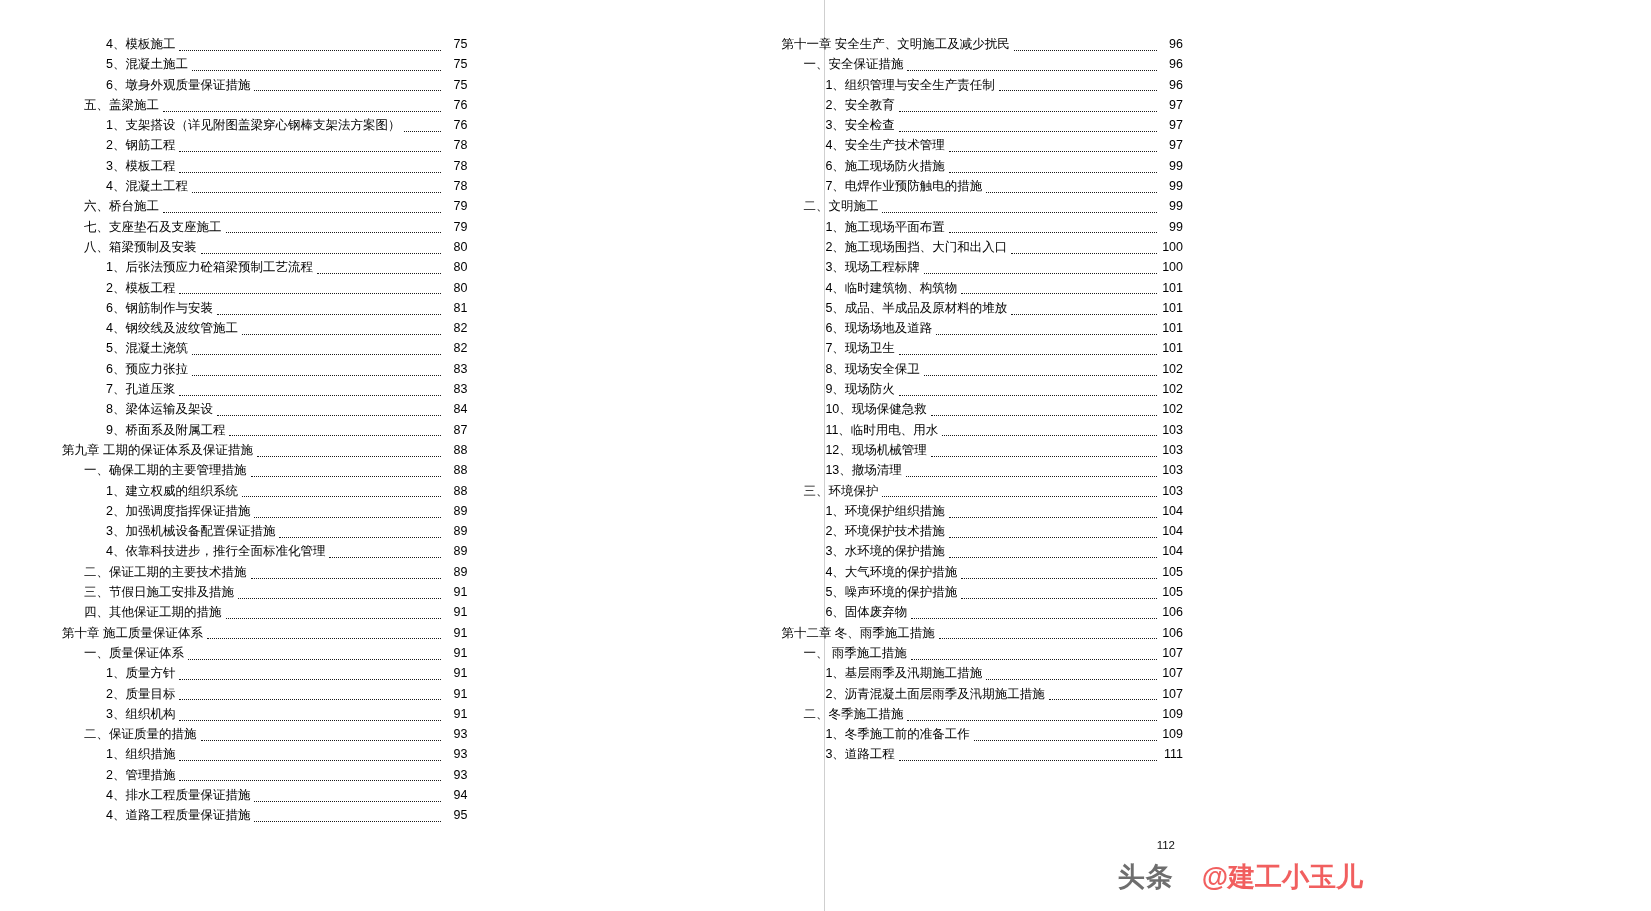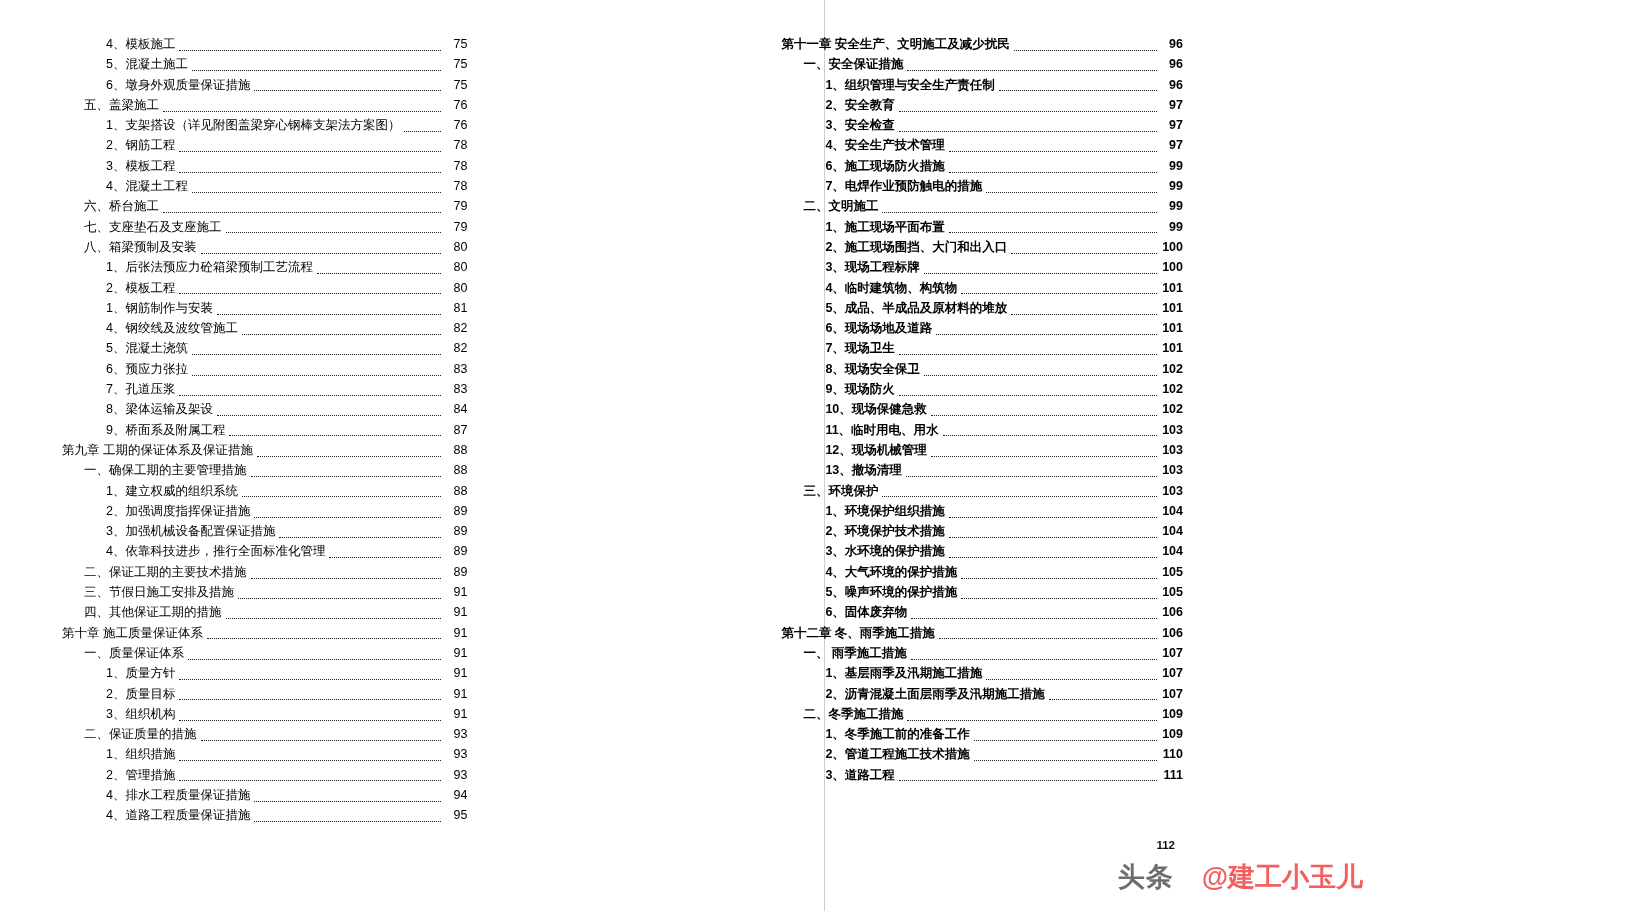--- a/index.html
+++ b/index.html
@@ -37,21 +37,20 @@
   }
   .col-left {
     width: 824px;
     padding-left: 62px;
     padding-right: 222px;
   }
   .col-right {
     width: 827px;
     padding-left: 92px;
     padding-right: 200px;
-    font-weight: bold;
   }
   .toc-list {
     list-style: none;
     margin: 0;
     padding: 0;
   }
   .toc-row {
     display: flex;
     align-items: flex-end;
     font-size: 12.5px;
@@ -181,21 +180,21 @@
           <span class="toc-label">1、后张法预应力砼箱梁预制工艺流程</span>
           <span class="toc-dots"></span>
           <span class="toc-page">80</span>
         </li>
         <li class="toc-row lvl-2">
           <span class="toc-label">2、模板工程</span>
           <span class="toc-dots"></span>
           <span class="toc-page">80</span>
         </li>
         <li class="toc-row lvl-2">
-          <span class="toc-label">1、钢筋制作与安装</span>
+          <span class="toc-label">6、钢筋制作与安装</span>
           <span class="toc-dots"></span>
           <span class="toc-page">81</span>
         </li>
         <li class="toc-row lvl-2">
           <span class="toc-label">4、钢绞线及波纹管施工</span>
           <span class="toc-dots"></span>
           <span class="toc-page">82</span>
         </li>
         <li class="toc-row lvl-2">
           <span class="toc-label">5、混凝土浇筑</span>
@@ -489,25 +488,20 @@
         </li>
         <li class="toc-row lvl-1">
           <span class="toc-label">二、冬季施工措施</span>
           <span class="toc-dots"></span>
           <span class="toc-page">109</span>
         </li>
         <li class="toc-row lvl-2">
           <span class="toc-label">1、冬季施工前的准备工作</span>
           <span class="toc-dots"></span>
           <span class="toc-page">109</span>
-        </li>
-        <li class="toc-row lvl-2">
-          <span class="toc-label">2、管道工程施工技术措施</span>
-          <span class="toc-dots"></span>
-          <span class="toc-page">110</span>
         </li>
         <li class="toc-row lvl-2">
           <span class="toc-label">3、道路工程</span>
           <span class="toc-dots"></span>
           <span class="toc-page">111</span>
         </li>
       </ul>
     <div class="page-number">112</div>
   </div>
 

